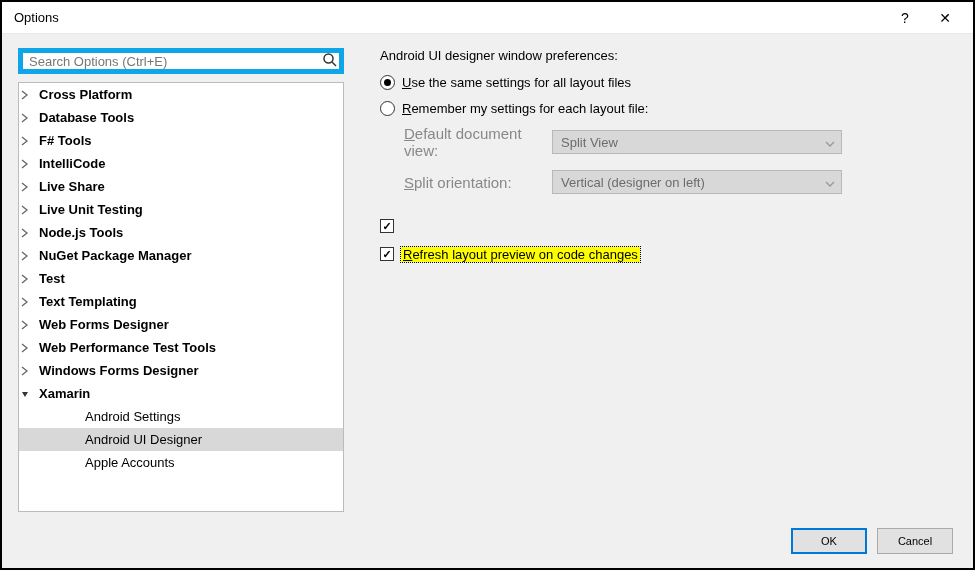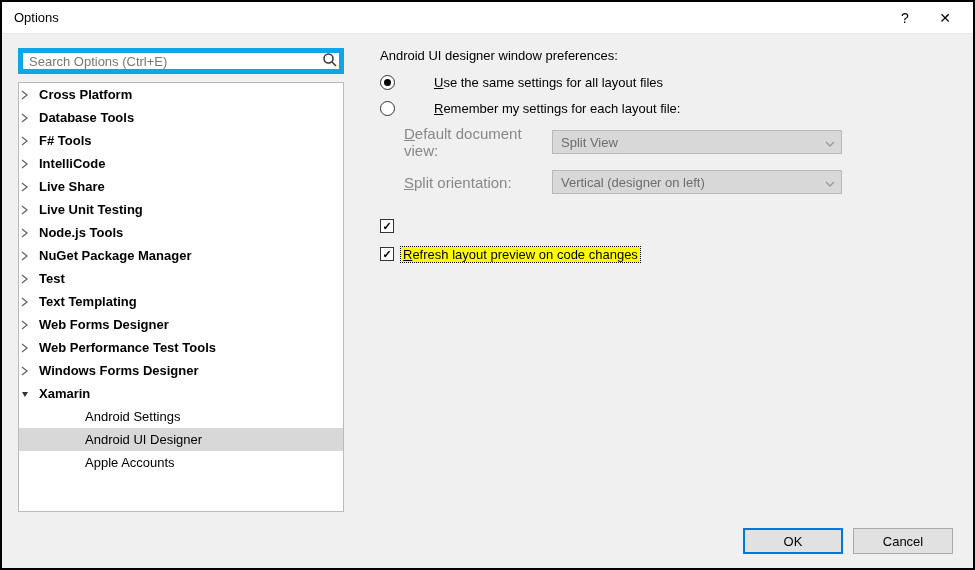--- a/index.html
+++ b/index.html
@@ -131,21 +131,20 @@
       font-size: 13px;
       color: #000;
       margin-bottom: 8px;
     }
     .radio-row {
       display: flex;
       align-items: center;
       height: 22px;
       margin-bottom: 4px;
       font-size: 13px;
-      gap: 32px;
     }
     .radio {
       width: 15px;
       height: 15px;
       border: 1px solid #333;
       border-radius: 50%;
       margin-right: 7px;
       display: inline-flex;
       align-items: center;
       justify-content: center;
@@ -215,23 +214,23 @@
     .footer {
       height: 46px;
       display: flex;
       justify-content: flex-end;
       align-items: center;
       gap: 10px;
       padding-right: 4px;
       padding-top: 12px;
     }
     .btn {
-      width: 100px;
+      width: 76px;
       height: 26px;
-      font-size: 13px;
+      font-size: 11px;
       border: 1px solid #aaa;
       background: #e1e1e1;
       cursor: pointer;
       display: flex;
       align-items: center;
       justify-content: center;
     }
     .btn.primary {
       border: 2px solid #0078d7;
       background: #e1e1e1;

